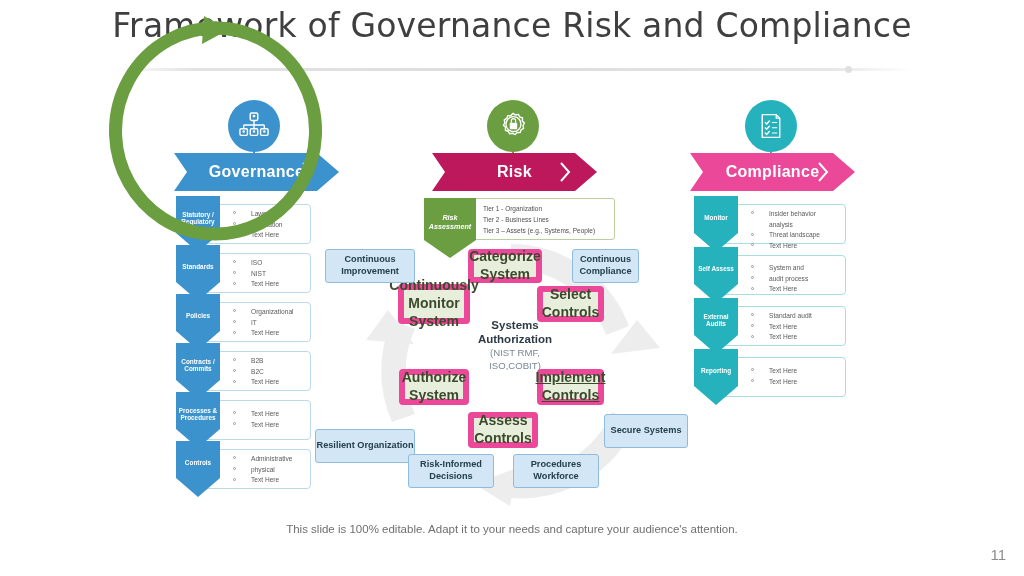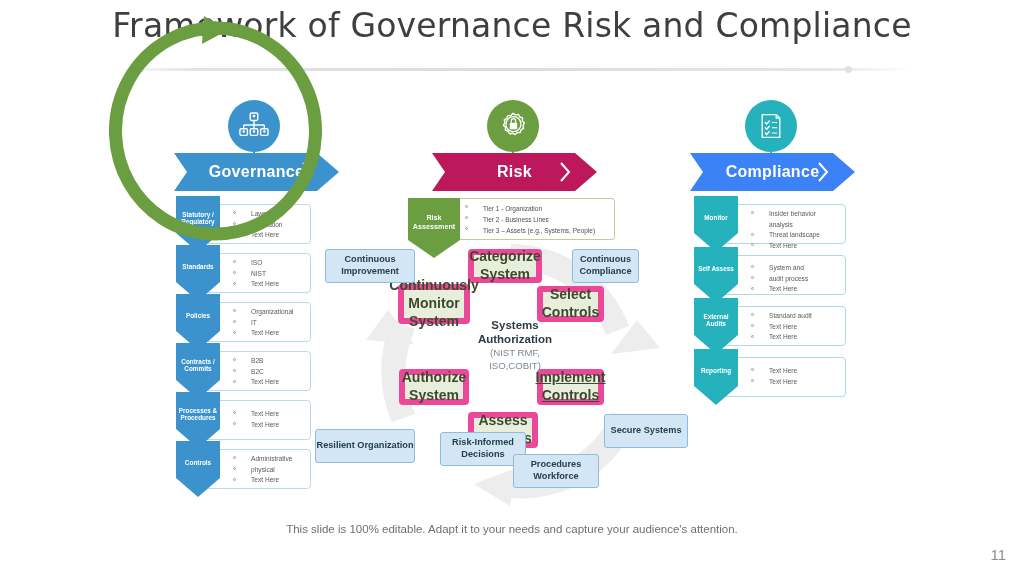--- a/index.html
+++ b/index.html
@@ -81,24 +81,25 @@
     font-size:9.2px;font-weight:bold;color:#24404f;line-height:1.3;
   }
   .hub{
     position:absolute;left:440px;top:318px;width:150px;text-align:center;
   }
   .hub .h1{font-size:11.5px;font-weight:bold;color:#2d3a45;line-height:1.22;}
   .hub .h2{font-size:9.6px;color:#7b8790;line-height:1.22;margin-top:1px;}
 
   
   .ra-tab{
-    position:absolute;left:408px;top:198px;width:52px;height:60px;
+    position:absolute;left:424px;top:198px;width:52px;height:60px;
     background:#6a9e40;color:#fff;font-size:7.2px;font-weight:bold;
     display:flex;align-items:center;justify-content:center;text-align:center;line-height:1.2;
     clip-path:polygon(0 0, 100% 0, 100% 70%, 50% 100%, 0 70%);
+    font-style:italic;
   }
   .ra-tab span{transform:translateY(-5px);display:block;}
   .ra-card{
     position:absolute;left:440px;top:198px;width:175px;height:42px;box-sizing:border-box;
     background:#fff;border:1px solid #b9cfa2;border-radius:3px;padding:4px 4px 4px 22px;
   }
   .ra-card li{font-size:6.5px;line-height:1.7;color:#4f4f4f;position:relative;padding-left:20px;list-style:none;}
   .ra-card li:before{
     content:"";position:absolute;left:2px;top:2.4px;width:3px;height:3px;border-radius:50%;
     border:1px solid #9a9a9a;box-sizing:border-box;
@@ -254,21 +255,21 @@
       <path d="M6 3 H22 L26 7 V29 H6 Z" fill="none" stroke="#fff" stroke-width="1.6" stroke-linejoin="round"></path>
       <path d="M22 3 V7 H26" fill="none" stroke="#fff" stroke-width="1.5"></path>
       <path d="M9.5 12 l1.6 1.7 l3-3.4" fill="none" stroke="#fff" stroke-width="1.5" stroke-linecap="round"></path>
       <path d="M9.5 18 l1.6 1.7 l3-3.4" fill="none" stroke="#fff" stroke-width="1.5" stroke-linecap="round"></path>
       <path d="M9.5 24 l1.6 1.7 l3-3.4" fill="none" stroke="#fff" stroke-width="1.5" stroke-linecap="round"></path>
       <path d="M17 12 H23 M17 18 H23 M17 24 H23" stroke="#fff" stroke-width="1.4"></path>
     </svg>
   </div>
   <div class="icon-stem" style="left:770px;top:150px;background:#26b2bd;"></div>
 
-  <div class="banner" style="left:690px;top:153px;width:165px;background:#3b82f6;">
+  <div class="banner" style="left:690px;top:153px;width:165px;background:#ec4899;">
     <span>Compliance</span>
     <svg class="chev" viewBox="0 0 11 20">
       <path d="M1 1 L9 10 L1 19" fill="none" stroke="#ffffff" stroke-width="2"></path>
     </svg>
   </div>
 
   <div class="row" style="left:694px;top:204px;width:152px;">
     <div class="card teal" style="left:18px;width:134px;">
       <ul>
         <li>Insider behavior analysis</li>
@@ -366,21 +367,21 @@
   </div>
   <div class="bbox" style="left:572px;top:249px;width:67px;height:34px;">
     <span>Continuous Compliance</span>
   </div>
   <div class="bbox" style="left:315px;top:429px;width:100px;height:34px;">
     <span>Resilient Organization</span>
   </div>
   <div class="bbox" style="left:604px;top:414px;width:84px;height:34px;">
     <span>Secure Systems</span>
   </div>
-  <div class="bbox" style="left:408px;top:432px;width:86px;height:34px;margin-left:32px;">
+  <div class="bbox" style="left:408px;top:454px;width:86px;height:34px;">
     <span>Risk-Informed Decisions</span>
   </div>
   <div class="bbox" style="left:513px;top:454px;width:86px;height:34px;">
     <span>Procedures Workforce</span>
   </div>
 
   <div class="footer">This slide is 100% editable. Adapt it to your needs and capture your audience's attention.</div>
   <div class="pageno">11</div>
 
 </div>

